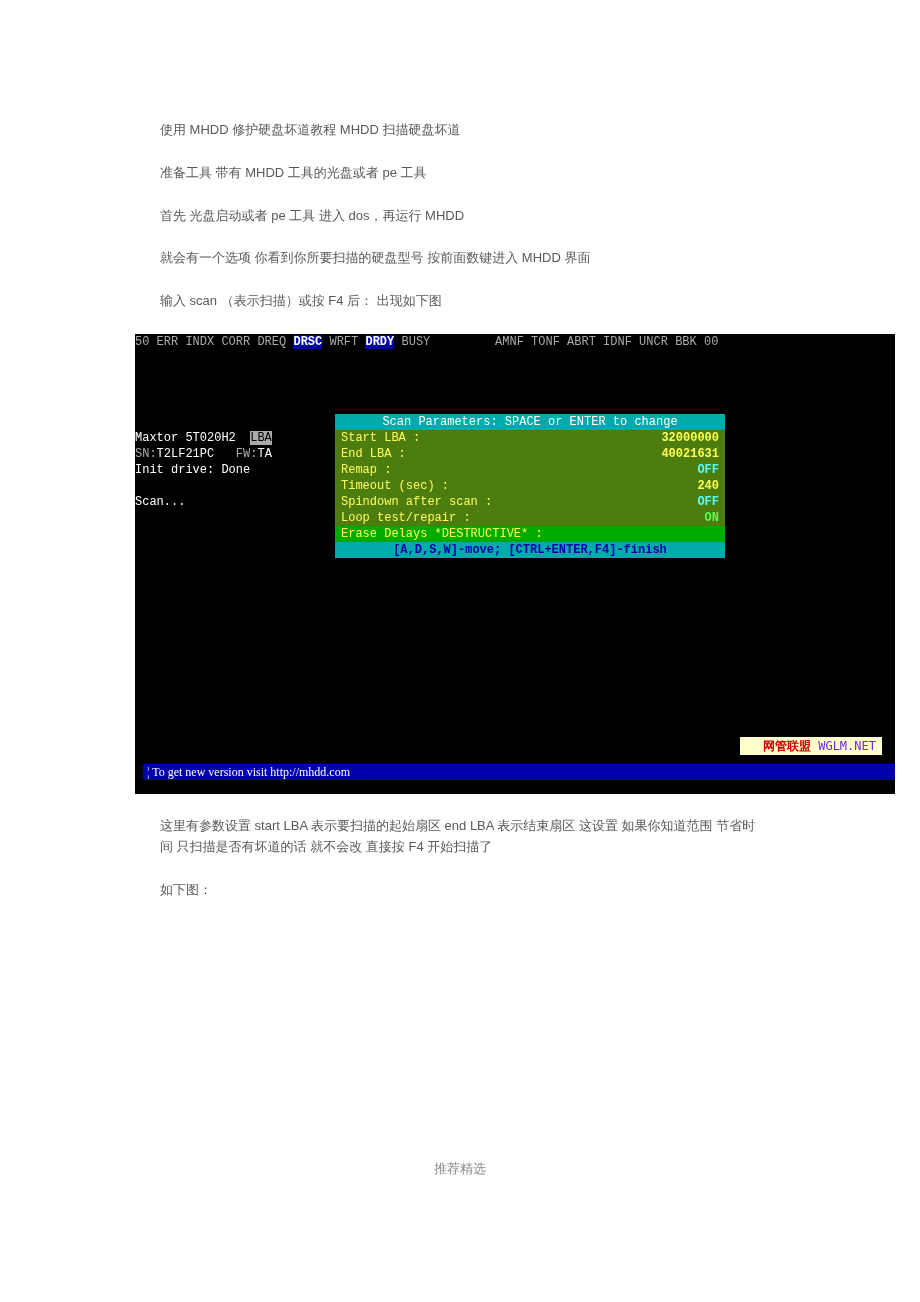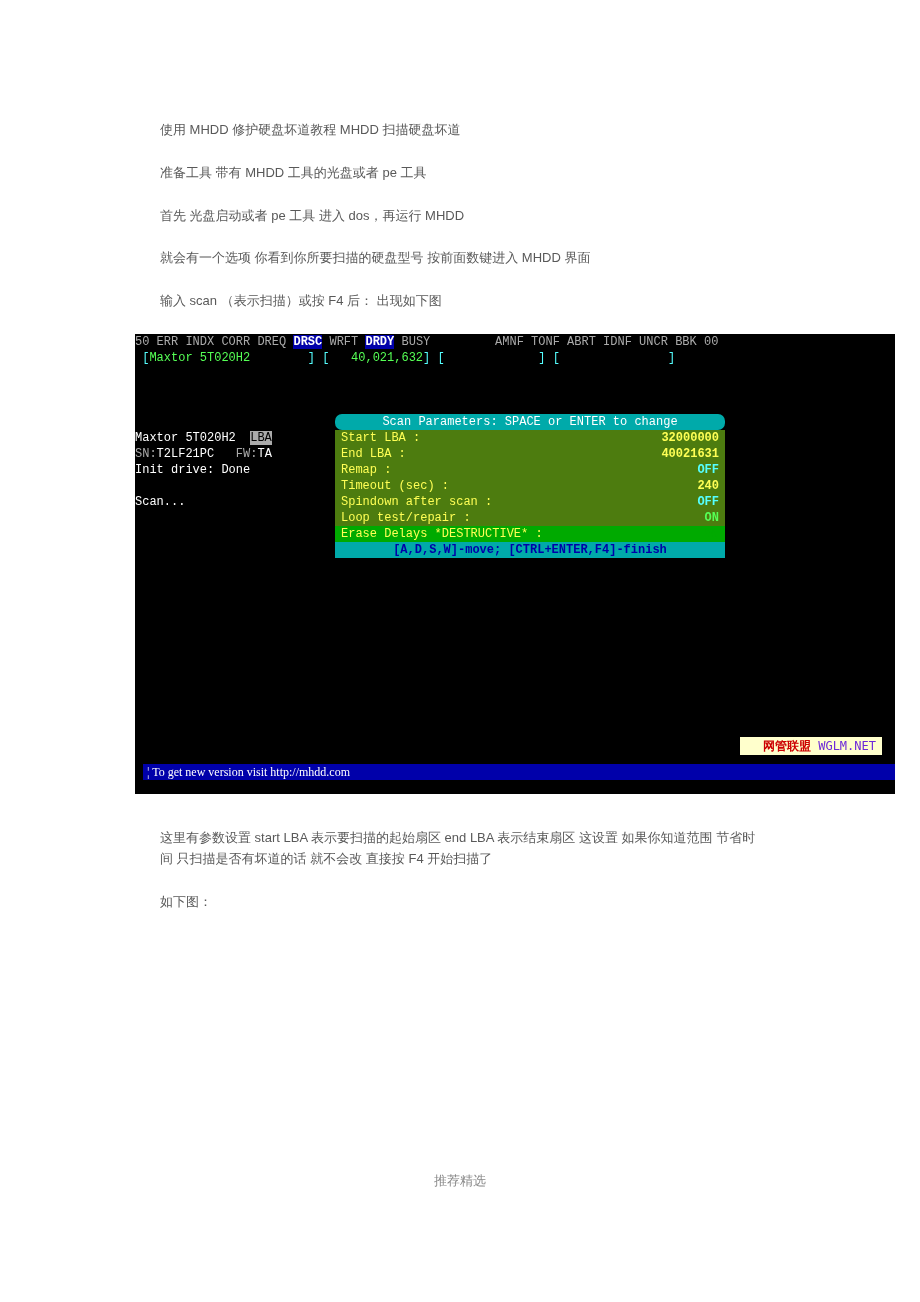--- a/index.html
+++ b/index.html
@@ -58,21 +58,20 @@
     left: 200px;
     top: 80px;
     width: 390px;
   }
   .dialog-title {
     background: #00aaaa;
     color: #fff;
     white-space: pre;
     padding: 0 4px;
     text-align: center;
-    border-radius: 7px;
   }
   .dialog-row {
     background: #4d7c0f;
     white-space: pre;
     display: flex;
     justify-content: space-between;
     padding: 0 6px;
   }
   .dialog-row.selected { background: #00aa00; }
   .lbl { color: #ffff55; }
@@ -124,21 +123,20 @@
 
 <div class="page">
   <p class="para">使用 MHDD 修护硬盘坏道教程  MHDD  扫描硬盘坏道</p>
   <p class="para">准备工具  带有 MHDD 工具的光盘或者 pe 工具</p>
   <p class="para">首先  光盘启动或者 pe 工具  进入 dos，再运行 MHDD</p>
   <p class="para">就会有一个选项  你看到你所要扫描的硬盘型号  按前面数键进入 MHDD  界面</p>
   <p class="para">输入 scan  （表示扫描）或按 F4  后：  出现如下图</p>
 
   <div class="terminal">
     <div class="status-bar"><span>50 ERR INDX CORR DREQ </span><span class="hl-drsc">DRSC</span><span> WRFT </span><span class="hl-drdy">DRDY</span><span> BUSY         AMNF TONF ABRT IDNF UNCR BBK 00</span></div>
-    <div class="status-sub"><span class="cyan"> [</span><span class="green">Maxtor 5T020H2</span><span>        </span><span class="cyan">]</span><span class="cyan"> [</span><span class="green">   40,021,632</span><span class="cyan">] [</span><span>             </span><span class="cyan">] [</span><span>               </span><span class="cyan">]</span></div>
 
     <div class="left-col">
 <span class="white">Maxtor 5T020H2  </span><span class="lba">LBA</span>
 <span>SN:</span><span class="white">T2LF21PC</span><span>   FW:</span><span class="white">TA</span>
 <span class="white">Init drive: Done</span>
 <span></span>
 <span class="white">Scan...</span>
     </div>
 
     <div class="dialog">
@@ -151,17 +149,17 @@
       <div class="dialog-row"><span class="lbl">Loop test/repair :</span><span class="val-green">ON</span></div>
       <div class="dialog-row selected"><span class="lbl">Erase Delays *DESTRUCTIVE* :</span><span class="val-green-dark">ON</span></div>
       <div class="dialog-foot">[A,D,S,W]-move; [CTRL+ENTER,F4]-finish</div>
     </div>
 
     <div class="watermark"><span class="red">网管联盟</span><span class="blue"> WGLM.NET</span></div>
 
     <div class="prompt-bar">¦ To get new version visit http://mhdd.com</div>
   </div>
 
-  <p class="para" style="margin-top:34px;">这里有参数设置  start LBA  表示要扫描的起始扇区  end LBA  表示结束扇区  这设置  如果你知道范围  节省时间  只扫描是否有坏道的话  就不会改  直接按 F4  开始扫描了</p>
+  <p class="para" style="margin-top:22px;">这里有参数设置  start LBA  表示要扫描的起始扇区  end LBA  表示结束扇区  这设置  如果你知道范围  节省时间  只扫描是否有坏道的话  就不会改  直接按 F4  开始扫描了</p>
   <p class="para">如下图：</p>
 
   <div class="footer">推荐精选</div>
 </div>
 
 </body></html>

